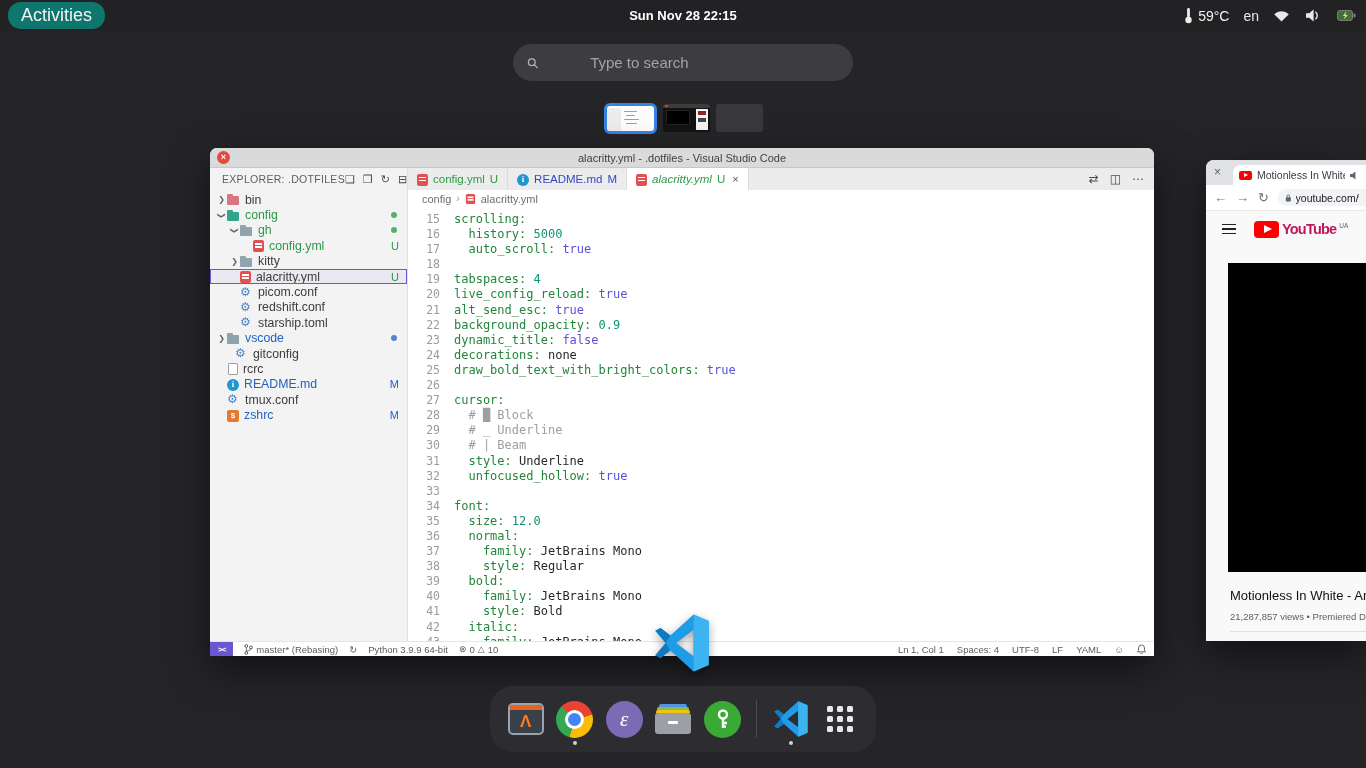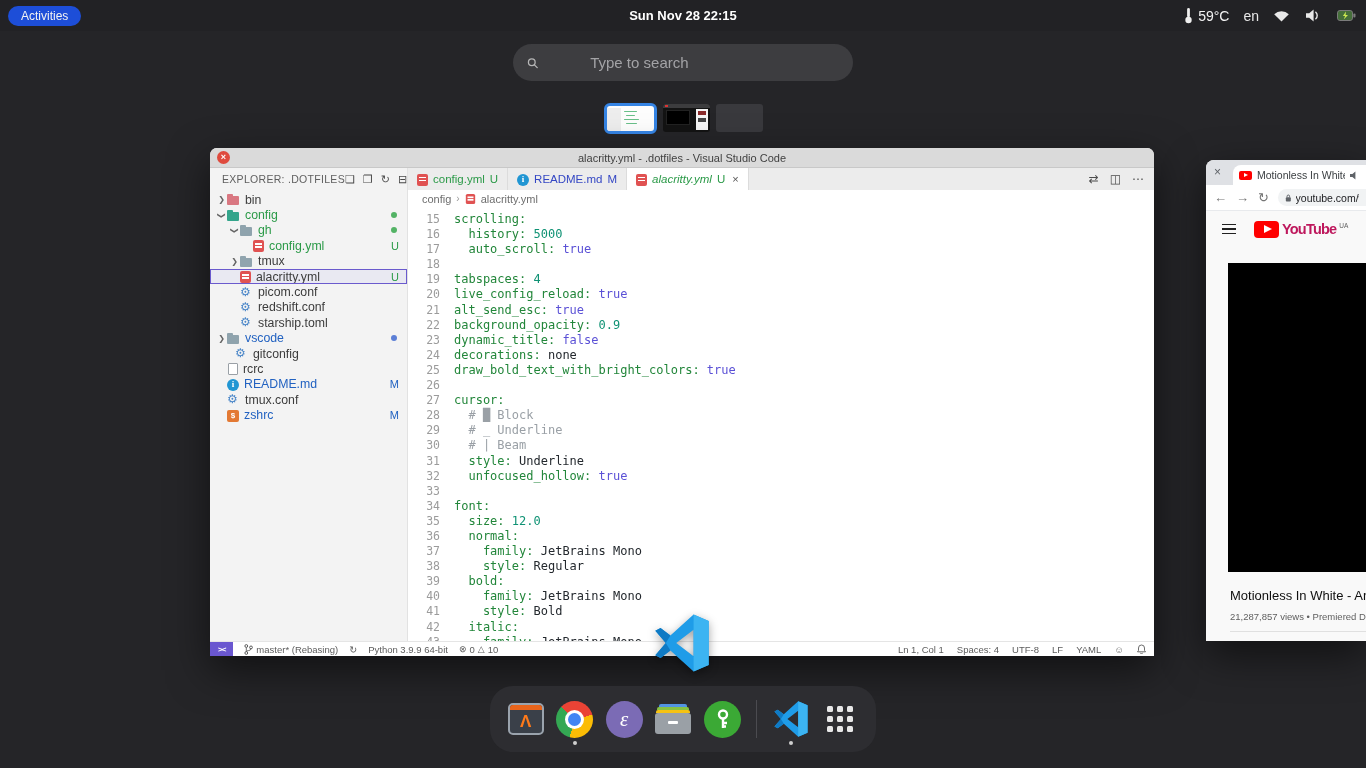--- a/index.html
+++ b/index.html
@@ -1,21 +1,21 @@
 <!DOCTYPE html>
 <html><head>
 <meta charset="utf-8">
 <style>
   *{margin:0;padding:0;box-sizing:border-box;}
   html,body{width:1366px;height:768px;overflow:hidden;}
   body{position:relative;background:#252528;font-family:"Liberation Sans",sans-serif;-webkit-font-smoothing:antialiased;}
 
   
   .topbar{position:absolute;left:0;top:0;width:1366px;height:31px;background:#222225;display:flex;align-items:center;z-index:50;}
-  .activities{margin-left:8px;background:#1d4ed8;color:#f2f2f2;font-size:12px;padding:3px 13px;border-radius:13px;cursor:pointer;text-align:center;}
+  .activities{margin-left:8px;background:#0f766e;color:#f2f2f2;font-size:18px;padding:3px 13px;border-radius:13px;cursor:pointer;text-align:center;}
   .clock{position:absolute;left:0;right:0;text-align:center;color:#ffffff;font-size:13px;font-weight:700;pointer-events:none;}
   .tr-cluster{position:absolute;right:10px;top:0;height:31px;display:flex;align-items:center;gap:14px;color:#eee;}
   .temp{display:flex;align-items:center;gap:5px;font-size:14px;color:#f2f2f2;}
   .kbd{font-size:14px;color:#e8e8e8;}
   .tr-icons{display:flex;align-items:center;gap:15px;}
 
   
   .search{position:absolute;left:513px;top:44px;width:340px;height:37px;background:#3d3d40;border-radius:19px;display:flex;align-items:center;padding:0 14px;gap:10px;}
   .search input{background:transparent;border:none;outline:none;color:#ddd;font-size:15px;font-family:"Liberation Sans",sans-serif;width:100%;margin-left:42px;}
   .search input::placeholder{color:#a3a3a6;}
@@ -257,21 +257,21 @@
           </div>
           <div class="tree-row" style="padding-left: 32px;">
             <span class="chev"></span>
             <span class="fic fic-yaml"></span>
             <span class="fname added">config.yml</span>
             <span class="fbadge added">U</span>
           </div>
           <div class="tree-row" style="padding-left: 19px;">
             <span class="chev">❯</span>
             <span class="fic fic-folder" style="--fc: #90a4ae;"></span>
-            <span class="fname ">tmux</span>
+            <span class="fname ">kitty</span>
           </div>
           <div class="tree-row selected" style="padding-left: 19px;">
             <span class="chev"></span>
             <span class="fic fic-yaml"></span>
             <span class="fname ">alacritty.yml</span>
             <span class="fbadge added">U</span>
           </div>
           <div class="tree-row" style="padding-left: 19px;">
             <span class="chev"></span>
             <span class="fic fic-gear"></span>

